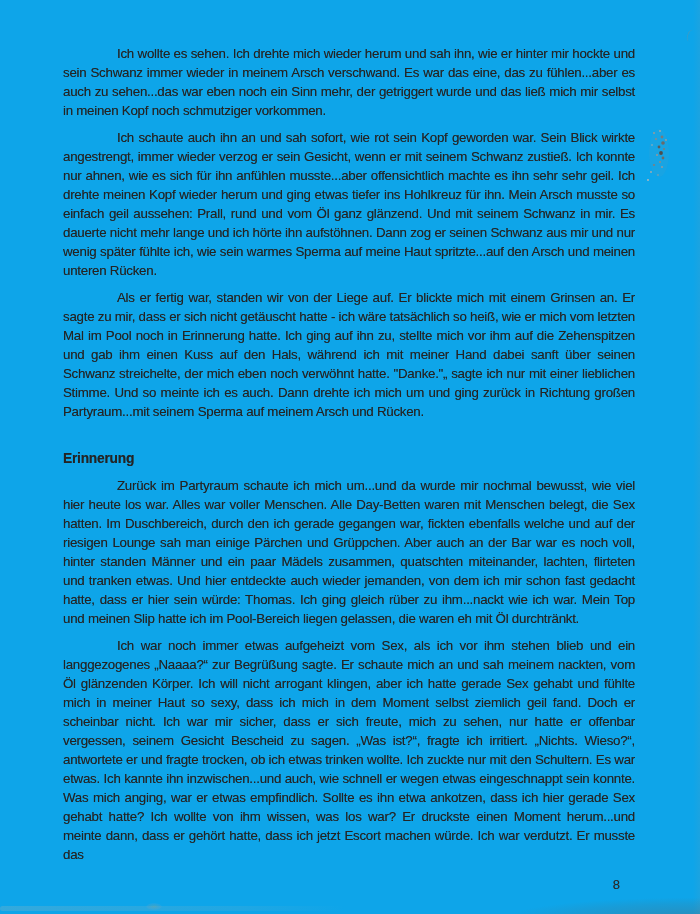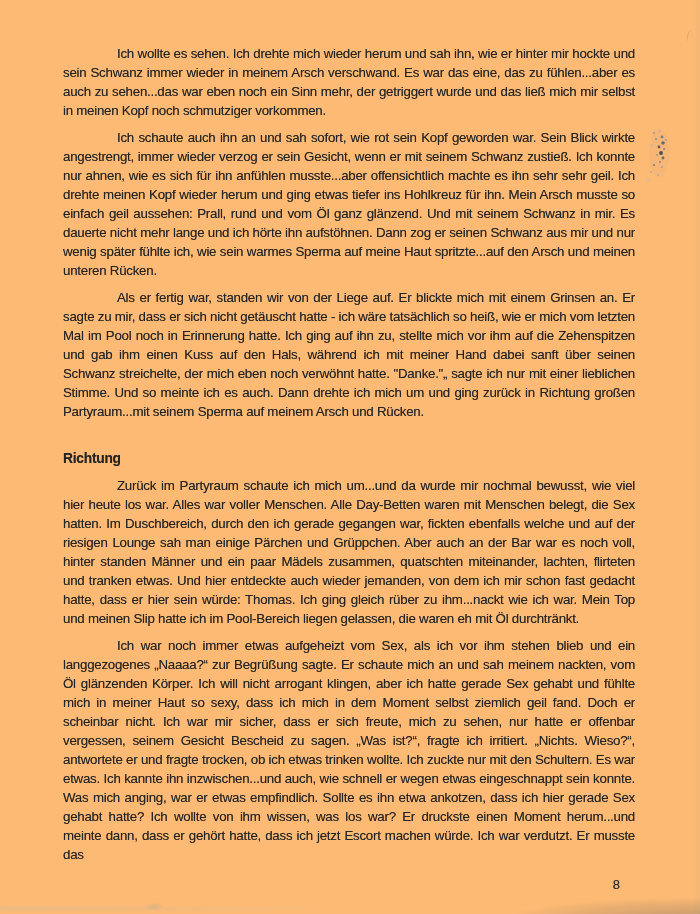--- a/index.html
+++ b/index.html
@@ -5,21 +5,21 @@
   html, body { margin: 0; padding: 0; }
   body {
     width: 700px; height: 914px;
     background: #ffffff;
     font-family: "Liberation Sans", "DejaVu Sans", sans-serif;
     position: relative;
     overflow: hidden;
   }
   .page {
     position: absolute; inset: 0;
-    background: #fdba74;
+    background: #0ea5e9;
   }
   .text-block {
     position: absolute;
     left: 63px; top: 44px; width: 572px;
     font-size: 13.3px;
     line-height: 19px;
     letter-spacing: -0.25px;
     color: #242424;
     text-align: justify;
     text-shadow: 0 0 0.55px rgba(40,40,40,0.55);
@@ -96,21 +96,21 @@
 </style>
 </head>
 <body>
 
 <div class="page">
 
   <div class="text-block">
     <p class="para">Ich wollte es sehen. Ich drehte mich wieder herum und sah ihn, wie er hinter mir hockte und sein Schwanz immer wieder in meinem Arsch verschwand. Es war das eine, das zu fühlen...aber es auch zu sehen...das war eben noch ein Sinn mehr, der getriggert wurde und das ließ mich mir selbst in meinen Kopf noch schmutziger vorkommen.</p>
     <p class="para">Ich schaute auch ihn an und sah sofort, wie rot sein Kopf geworden war. Sein Blick wirkte angestrengt, immer wieder verzog er sein Gesicht, wenn er mit seinem Schwanz zustieß. Ich konnte nur ahnen, wie es sich für ihn anfühlen musste...aber offensichtlich machte es ihn sehr sehr geil. Ich drehte meinen Kopf wieder herum und ging etwas tiefer ins Hohlkreuz für ihn. Mein Arsch musste so einfach geil aussehen: Prall, rund und vom Öl ganz glänzend. Und mit seinem Schwanz in mir. Es dauerte nicht mehr lange und ich hörte ihn aufstöhnen. Dann zog er seinen Schwanz aus mir und nur wenig später fühlte ich, wie sein warmes Sperma auf meine Haut spritzte...auf den Arsch und meinen unteren Rücken.</p>
     <p class="para">Als er fertig war, standen wir von der Liege auf. Er blickte mich mit einem Grinsen an. Er sagte zu mir, dass er sich nicht getäuscht hatte - ich wäre tatsächlich so heiß, wie er mich vom letzten Mal im Pool noch in Erinnerung hatte. Ich ging auf ihn zu, stellte mich vor ihm auf die Zehenspitzen und gab ihm einen Kuss auf den Hals, während ich mit meiner Hand dabei sanft über seinen Schwanz streichelte, der mich eben noch verwöhnt hatte. "Danke."„ sagte ich nur mit einer lieblichen Stimme. Und so meinte ich es auch. Dann drehte ich mich um und ging zurück in Richtung großen Partyraum...mit seinem Sperma auf meinem Arsch und Rücken.</p>
-    <h2 class="heading">Richtung</h2>
+    <h2 class="heading">Erinnerung</h2>
     <p class="para">Zurück im Partyraum schaute ich mich um...und da wurde mir nochmal bewusst, wie viel hier heute los war. Alles war voller Menschen. Alle Day-Betten waren mit Menschen belegt, die Sex hatten. Im Duschbereich, durch den ich gerade gegangen war, fickten ebenfalls welche und auf der riesigen Lounge sah man einige Pärchen und Grüppchen. Aber auch an der Bar war es noch voll, hinter standen Männer und ein paar Mädels zusammen, quatschten miteinander, lachten, flirteten und tranken etwas. Und hier entdeckte auch wieder jemanden, von dem ich mir schon fast gedacht hatte, dass er hier sein würde: Thomas. Ich ging gleich rüber zu ihm...nackt wie ich war. Mein Top und meinen Slip hatte ich im Pool-Bereich liegen gelassen, die waren eh mit Öl durchtränkt.</p>
     <p class="para">Ich war noch immer etwas aufgeheizt vom Sex, als ich vor ihm stehen blieb und ein langgezogenes „Naaaa?“ zur Begrüßung sagte. Er schaute mich an und sah meinem nackten, vom Öl glänzenden Körper. Ich will nicht arrogant klingen, aber ich hatte gerade Sex gehabt und fühlte mich in meiner Haut so sexy, dass ich mich in dem Moment selbst ziemlich geil fand. Doch er scheinbar nicht. Ich war mir sicher, dass er sich freute, mich zu sehen, nur hatte er offenbar vergessen, seinem Gesicht Bescheid zu sagen. „Was ist?“, fragte ich irritiert. „Nichts. Wieso?“, antwortete er und fragte trocken, ob ich etwas trinken wollte. Ich zuckte nur mit den Schultern. Es war etwas. Ich kannte ihn inzwischen...und auch, wie schnell er wegen etwas eingeschnappt sein konnte. Was mich anging, war er etwas empfindlich. Sollte es ihn etwa ankotzen, dass ich hier gerade Sex gehabt hatte? Ich wollte von ihm wissen, was los war? Er druckste einen Moment herum...und meinte dann, dass er gehört hatte, dass ich jetzt Escort machen würde. Ich war verdutzt. Er musste das</p>
   </div>
 
   <div class="page-number">8</div>
 
   <svg class="smudge" viewBox="0 0 36 62" width="36" height="62">
     <ellipse cx="19" cy="28" rx="10" ry="24" fill="rgba(150,150,150,0.07)"></ellipse>
     <circle cx="14" cy="8" r="1" fill="#9a9a9a"></circle>
     <circle cx="20" cy="6" r="0.9" fill="#ababab"></circle>

